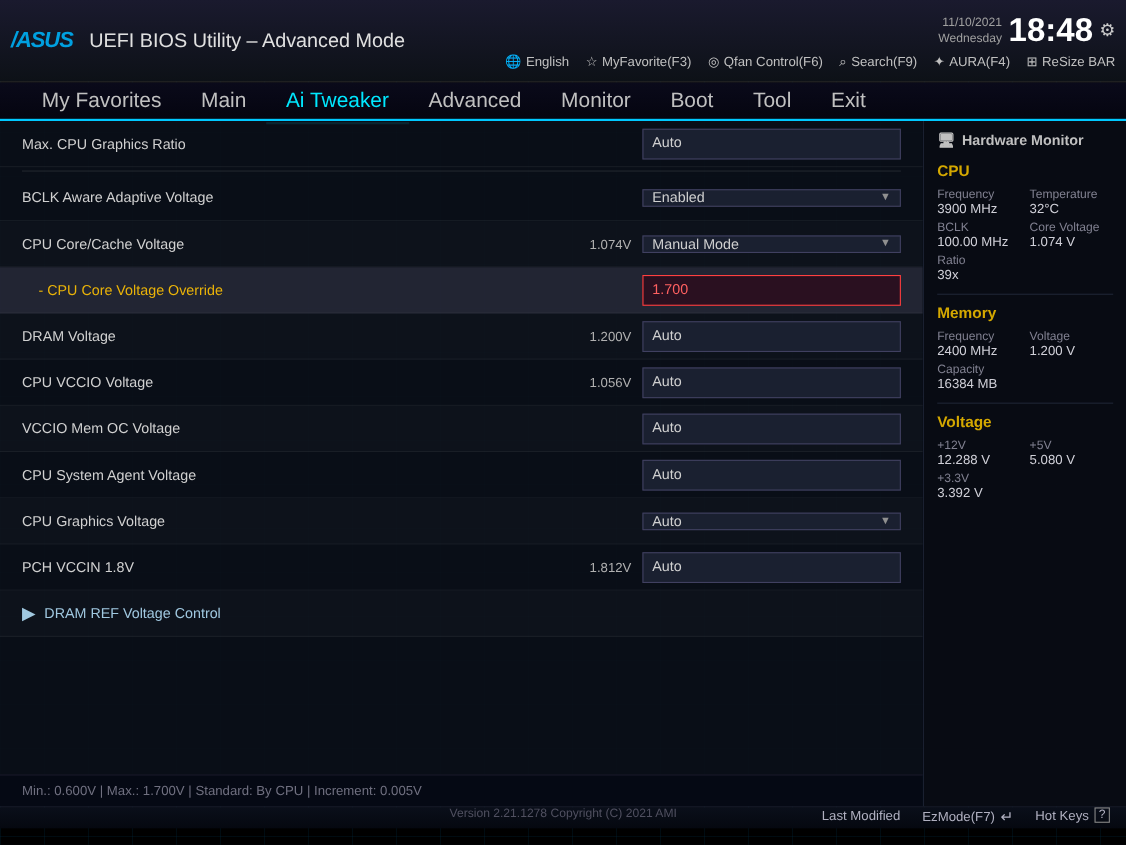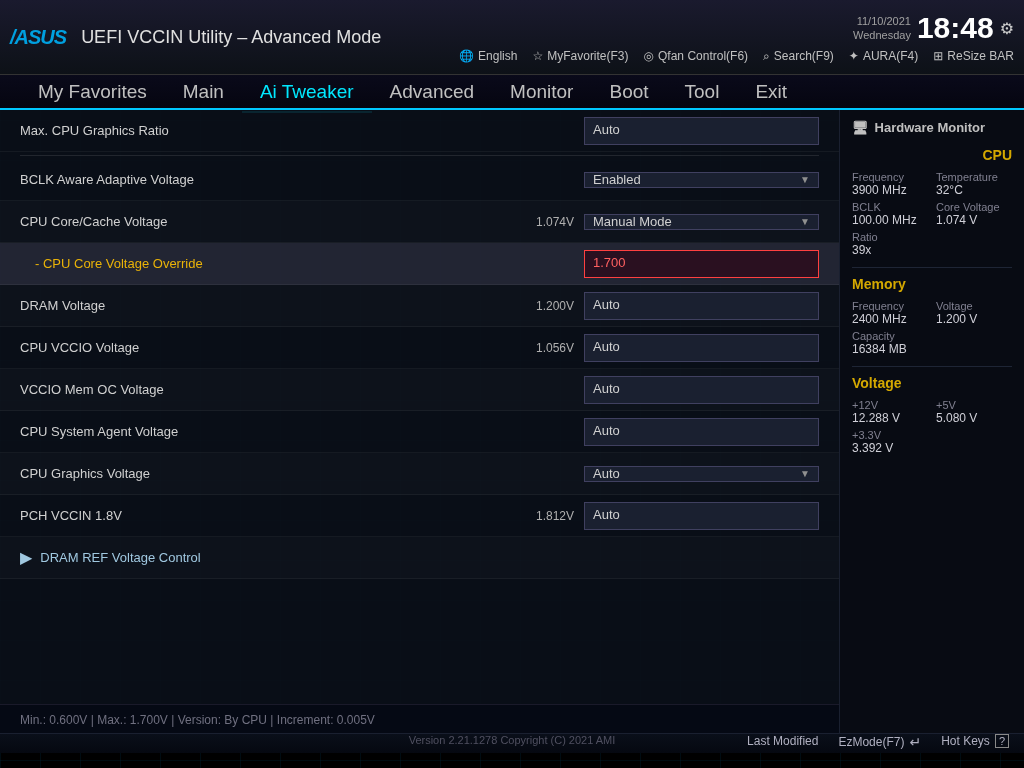--- a/index.html
+++ b/index.html
@@ -265,21 +265,21 @@
       gap: 6px;
     }
 
     .hw-section-title {
       font-size: 14px;
       font-weight: bold;
       margin-bottom: 8px;
       margin-top: 5px;
     }
 
-    .hw-section-title.cpu { color: #d4a800; text-align: right; }
+    .hw-section-title.cpu { color: #d4a800; }
     .hw-section-title.memory { color: #d4a800; }
     .hw-section-title.voltage { color: #d4a800; }
 
     .hw-grid {
       display: grid;
       grid-template-columns: 1fr 1fr;
       gap: 4px 8px;
       margin-bottom: 10px;
     }
 
@@ -331,21 +331,21 @@
       font-size: 11px;
     }
   </style>
 </head>
 <body>
 
 <div class="top-bar">
   <div class="asus-logo">
     <span class="asus-logo-text">/ASUS</span>
   </div>
-  <span class="title-text">UEFI VCCIN Utility – Advanced Mode</span>
+  <span class="title-text">UEFI BIOS Utility – Advanced Mode</span>
 
   <div style="display:flex; flex-direction:column; align-items:flex-end; gap:4px;">
     <div style="display:flex; align-items:center; gap:6px;">
       <div style="display:flex;flex-direction:column;align-items:flex-end;">
         <span style="color:#a0a0a0;font-size:11px;line-height:1.3;">11/10/2021</span>
         <span style="color:#a0a0a0;font-size:11px;line-height:1.3;">Wednesday</span>
       </div>
       <span style="color:#fff;font-size:30px;font-weight:bold;">18:48</span>
       <span style="color:#ccc;font-size:16px;cursor:pointer;">⚙</span>
     </div>
@@ -461,21 +461,21 @@
 
       <div class="setting-row expand-row">
         <span class="expand-arrow">▶</span>
         <span class="setting-label">DRAM REF Voltage Control</span>
       </div>
 
     </div>
 
 
     <div class="constraint-bar">
-      <span class="constraint-text">Min.: 0.600V  |  Max.: 1.700V  |  Version: By CPU  |  Increment: 0.005V</span>
+      <span class="constraint-text">Min.: 0.600V  |  Max.: 1.700V  |  Standard: By CPU  |  Increment: 0.005V</span>
     </div>
   </div>
 
   <div class="hw-monitor">
     <div class="hw-title">
       <span style="font-size:13px;">🖥</span>
       <span>Hardware Monitor</span>
     </div>
 
     <div class="hw-section-title cpu">CPU</div>

